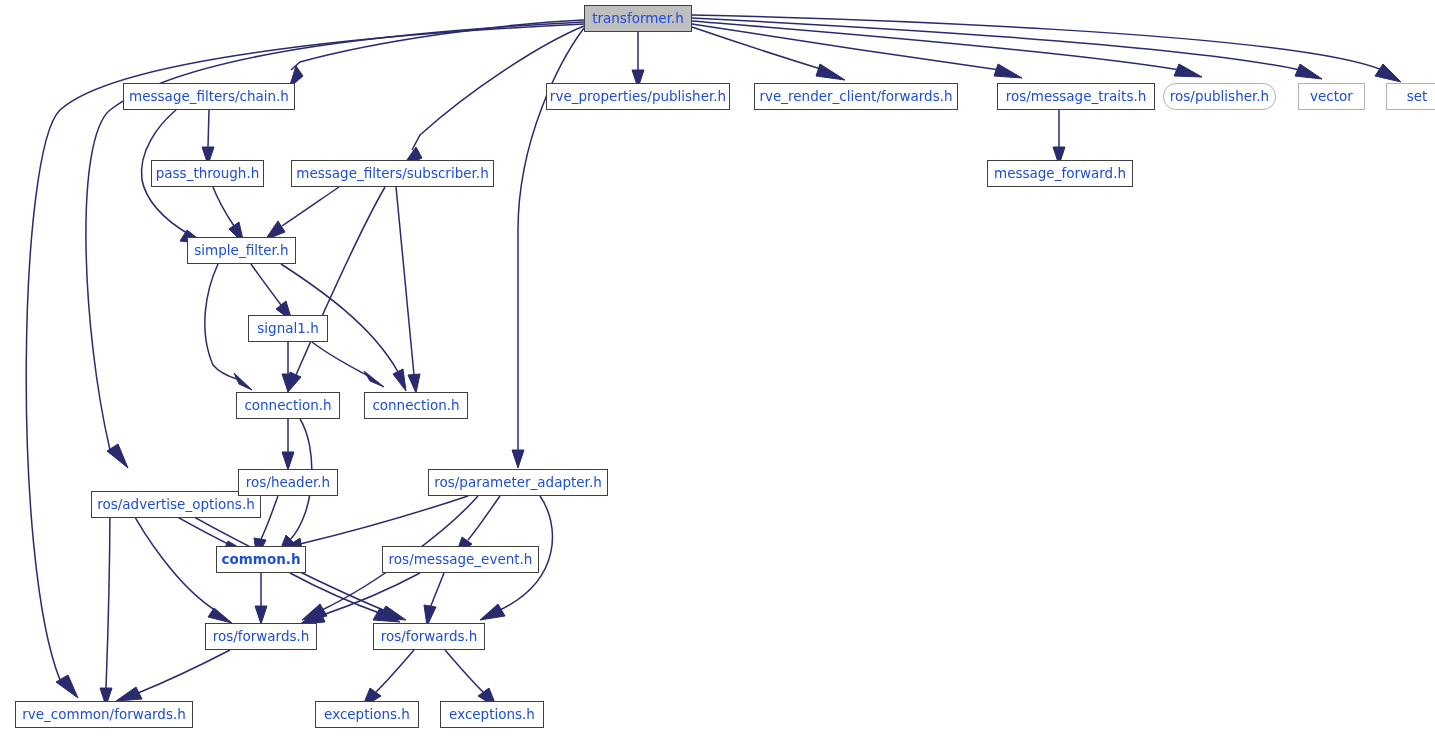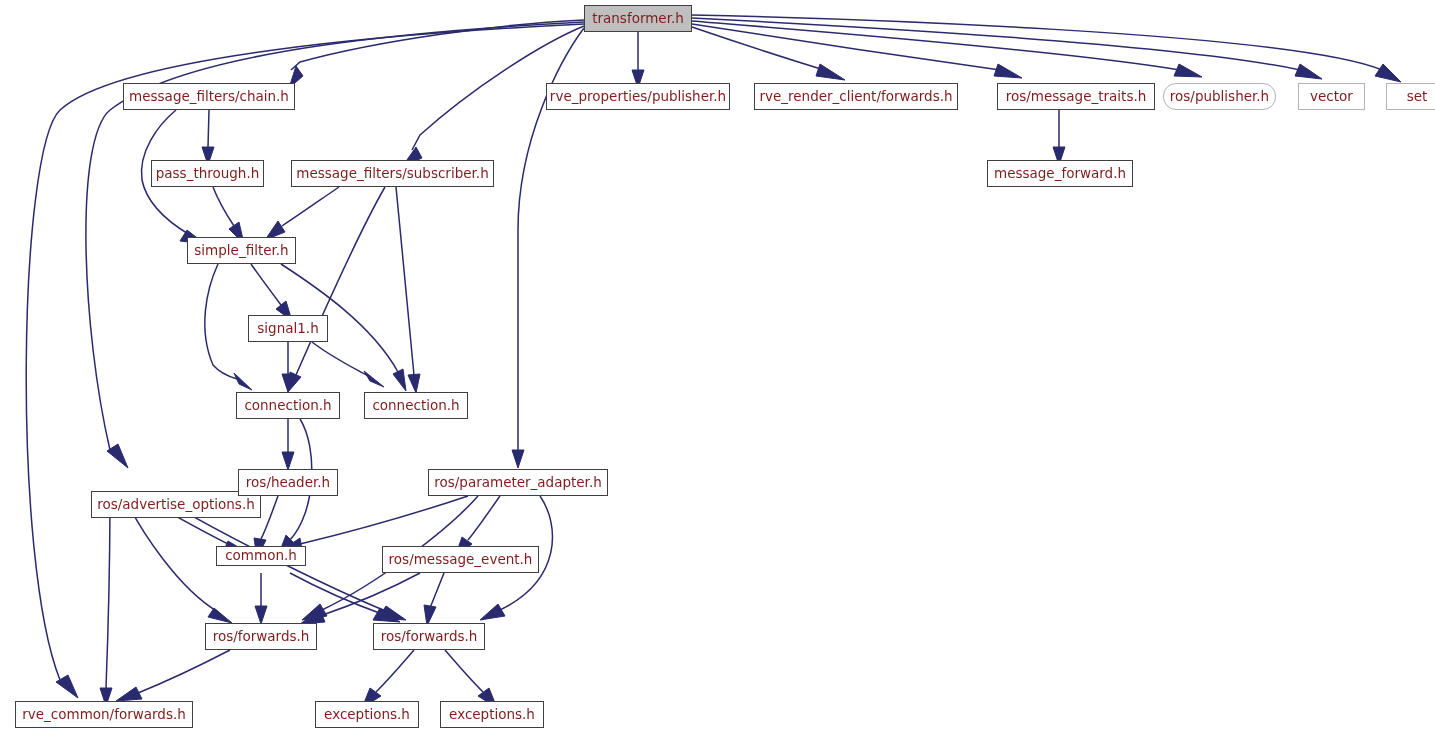--- a/index.html
+++ b/index.html
@@ -33,21 +33,21 @@
     stroke-width: 1px;
   }
   .node {
     position: absolute;
     box-sizing: border-box;
     display: flex;
     align-items: center;
     justify-content: center;
     background: #ffffff;
     border: 1px solid #404040;
-    color: #7f1d1d;
+    color: #1d4ed8;
     font-size: 13.5px;
     line-height: 1;
     white-space: nowrap;
     letter-spacing: 0px;
   }
   .node.root {
     background: #bfbfbf;
     border: 1px solid #404040;
   }
   .node.sys {
@@ -276,21 +276,21 @@
       </div>
       <div class="node" style="left: 43px; top: 491px; width: 170px; height: 27px; margin-left: 48px;">
         <span class="label">ros/advertise_options.h</span>
       </div>
       <div class="node" style="left: 238px; top: 469px; width: 100px; height: 27px;">
         <span class="label">ros/header.h</span>
       </div>
       <div class="node" style="left: 428px; top: 469px; width: 180px; height: 27px;">
         <span class="label">ros/parameter_adapter.h</span>
       </div>
-      <div class="node" style="left: 216px; top: 546px; width: 90px; height: 20px;">
+      <div class="node" style="left: 216px; top: 546px; width: 90px; height: 27px; font-weight: bold;">
         <span class="label">common.h</span>
       </div>
       <div class="node" style="left: 382px; top: 546px; width: 157px; height: 27px;">
         <span class="label">ros/message_event.h</span>
       </div>
       <div class="node" style="left: 205px; top: 623px; width: 112px; height: 27px;">
         <span class="label">ros/forwards.h</span>
       </div>
       <div class="node" style="left: 373px; top: 623px; width: 112px; height: 27px;">
         <span class="label">ros/forwards.h</span>

